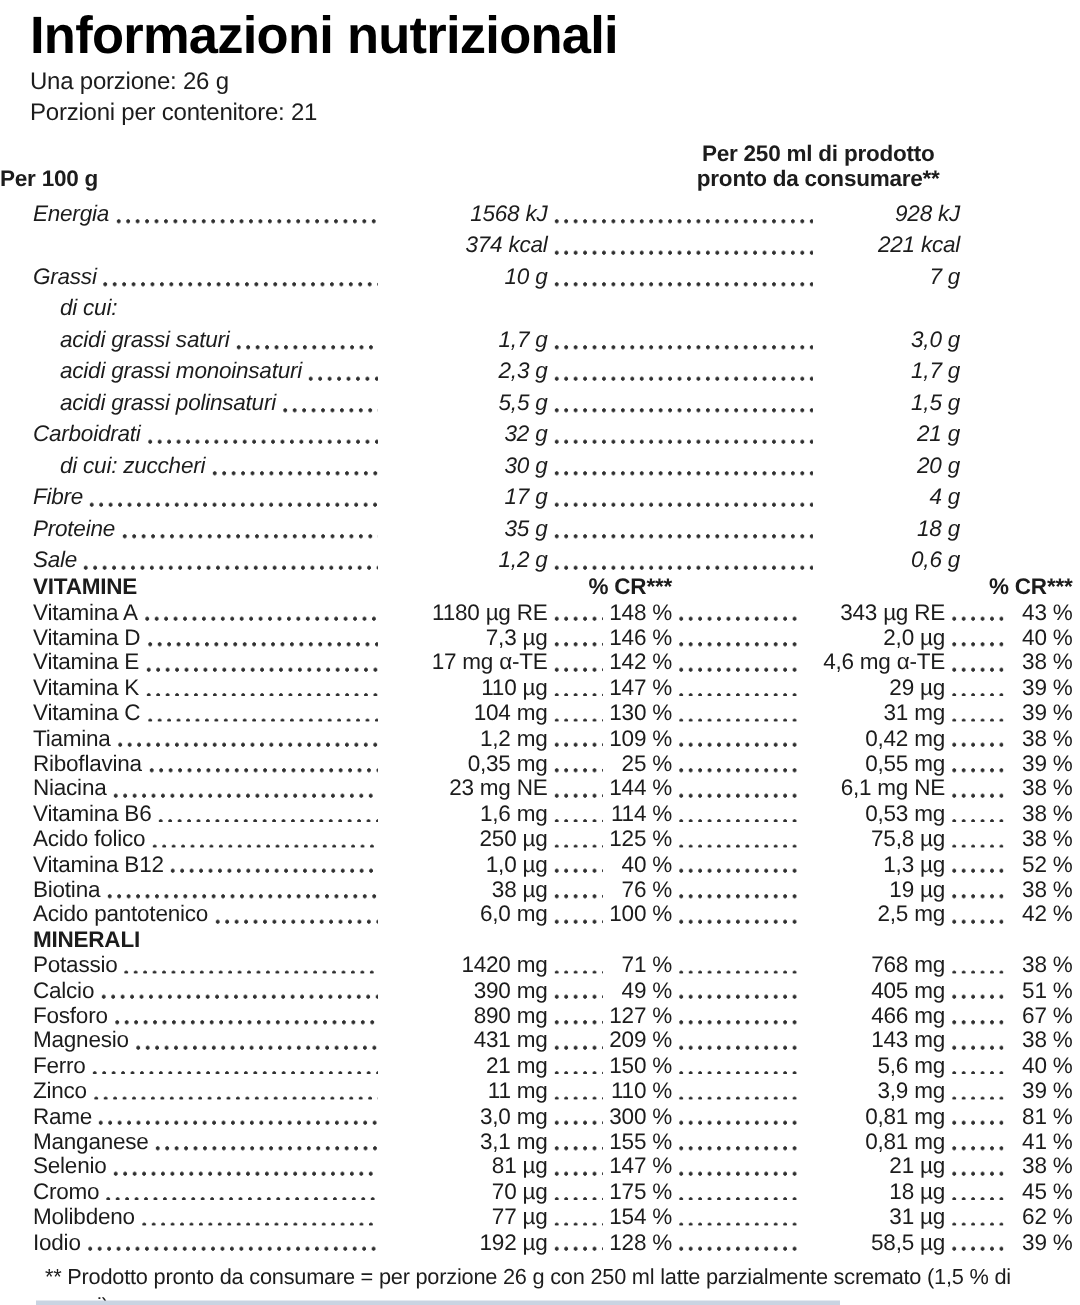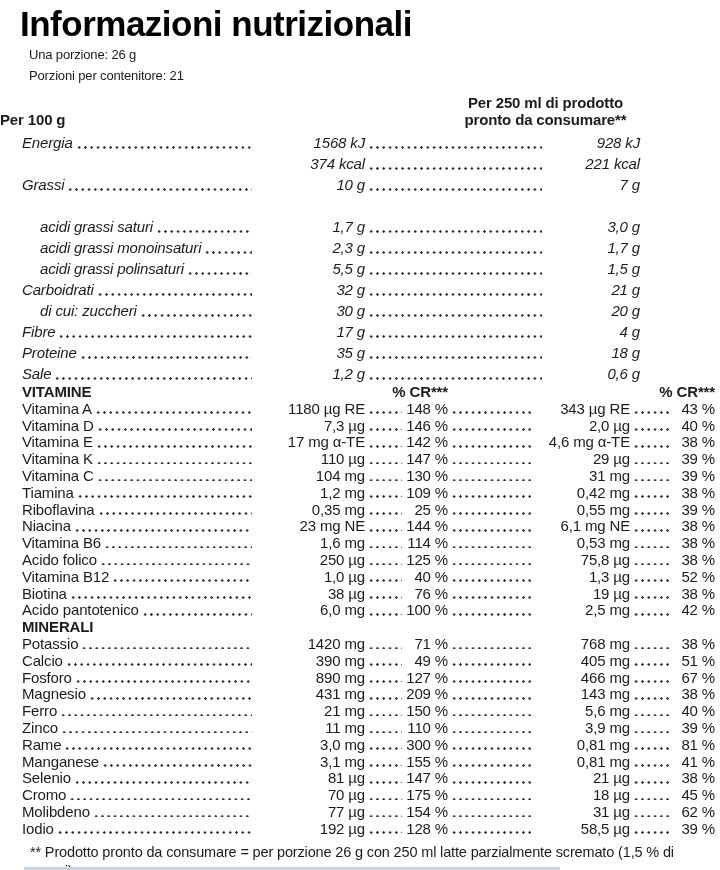--- a/index.html
+++ b/index.html
@@ -14,21 +14,21 @@
   }
   .title{
     margin:5px 0 2px 0;
     padding-left:20px;
     font-size:35px;
     line-height:37px;
     font-weight:700;
     letter-spacing:-0.5px;
     color:#000000;
   }
-  .serving{font-size:13px;line-height:21px;margin-left:29px;}
+  .serving{padding-left:20px;font-size:16px;line-height:21px;}
   .colheads{position:relative;height:44px;font-weight:700;font-size:15px;}
   .h100{position:absolute;left:0;bottom:2px;width:365px;text-align:left;}
   .h250{position:absolute;left:448px;bottom:2px;width:195px;text-align:center;line-height:17px;}
   .rows{margin-top:2px;font-style:italic;}
   .row{
     display:grid;
     padding-left:22px;padding-right:5px;
     font-size:15px;
     line-height:21px;
     height:21px;
@@ -113,20 +113,24 @@
           <span class="nm">Grassi</span>
           <span class="dcell grow"></span>
         </div>
         <div class="c val">10 g</div>
         <div class="c dcell"></div>
         <div class="c val">7 g</div>
         <div class="c"></div>
       </div>
 
       <div class="row mrow label-only sub">
+        <div class="c nmcell">
+          <span class="nm">di cui:</span>
+          <span class="dcell grow"></span>
+        </div>
         <div class="c val"></div>
         <div class="c dcell"></div>
         <div class="c val"></div>
         <div class="c"></div>
       </div>
 
       <div class="row mrow sub">
         <div class="c nmcell">
           <span class="nm">acidi grassi saturi</span>
           <span class="dcell grow"></span>

